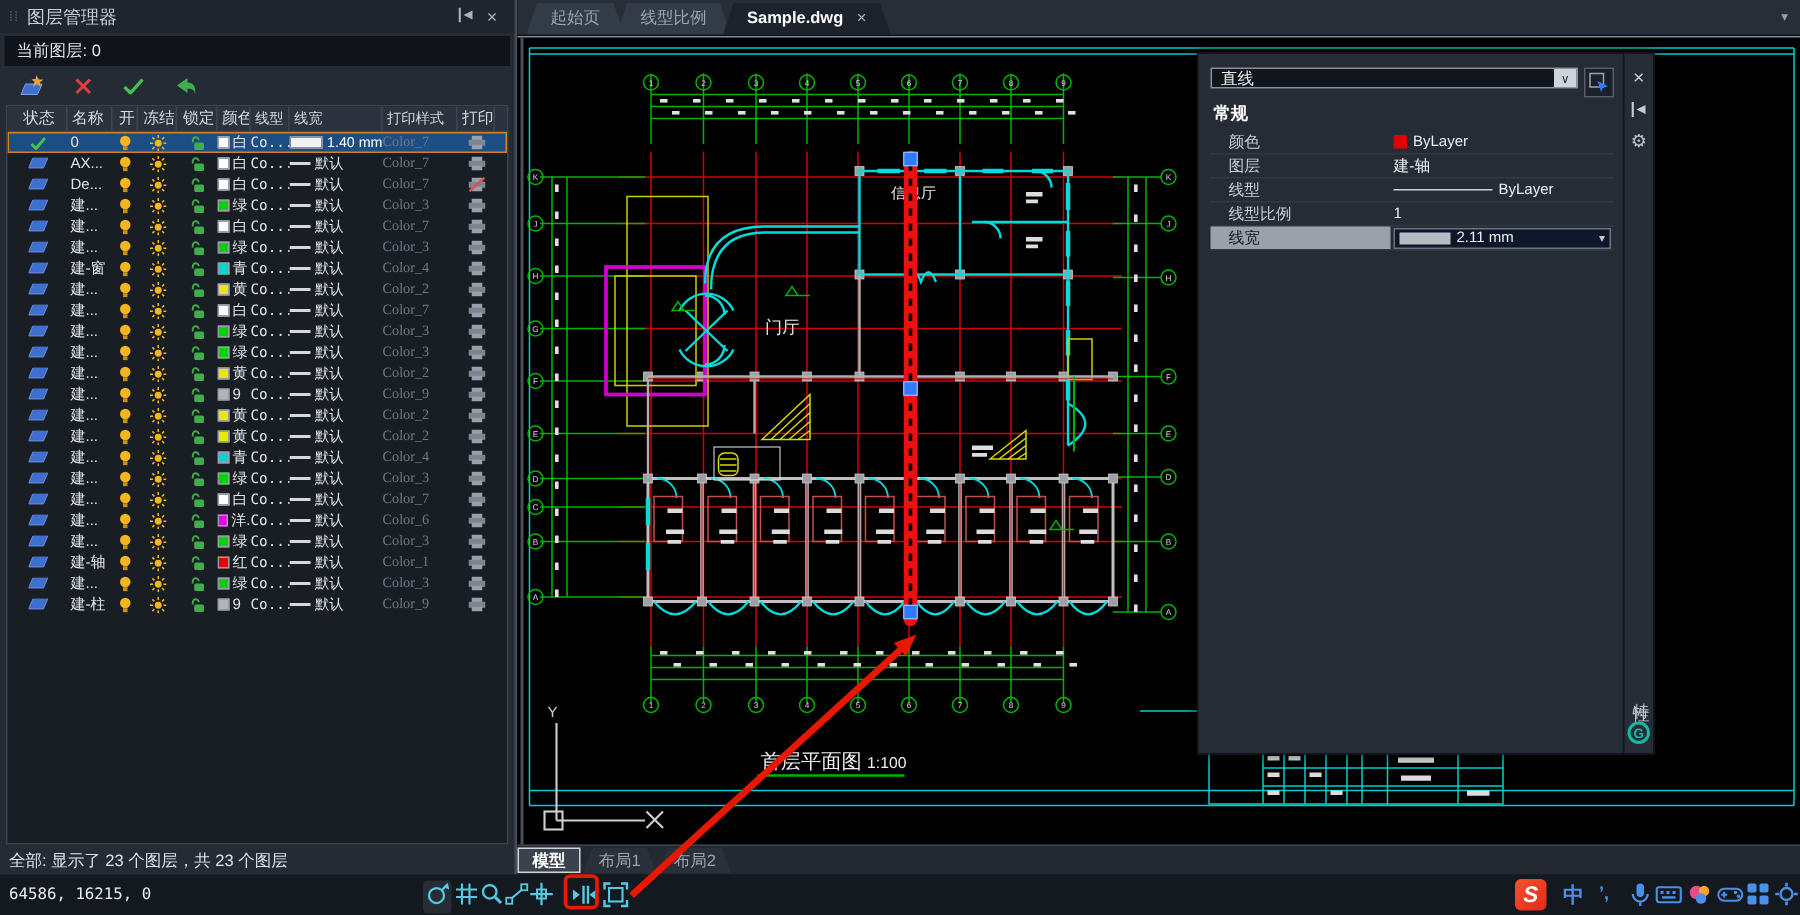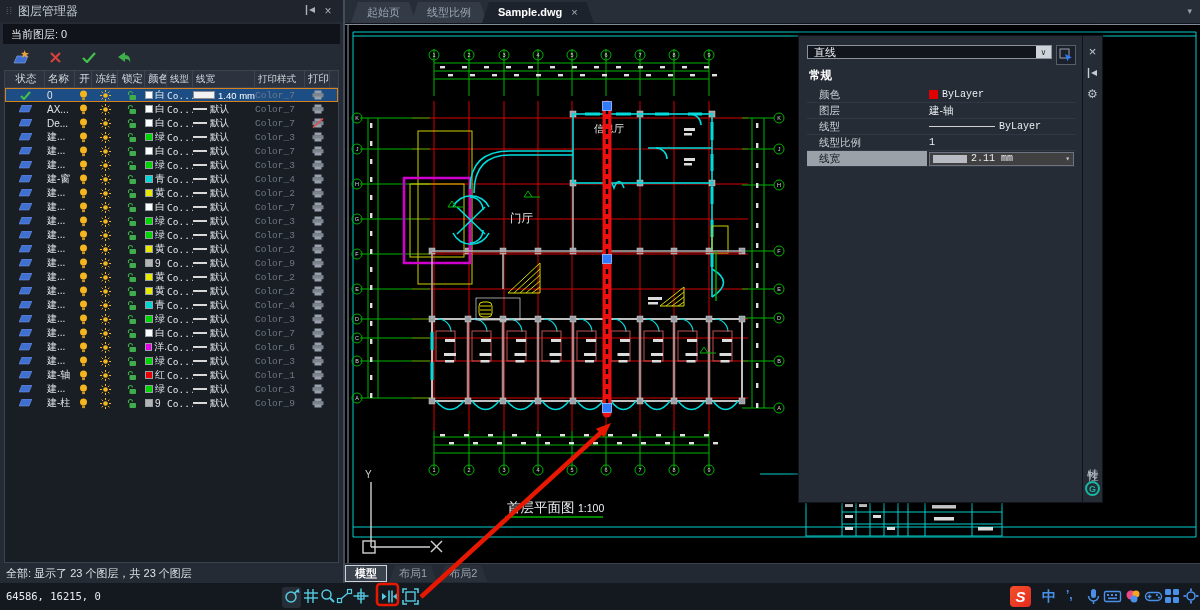--- a/index.html
+++ b/index.html
@@ -22,21 +22,21 @@
   .lt-row.selected{background:#1d4d85;outline:1px solid #d8821e;outline-offset:-1px}
   .c{display:flex;align-items:center;overflow:hidden;white-space:nowrap}
   .c-status{width:40px;justify-content:center}
   .c-name{width:30px;padding-left:2px}
   .c-on{width:17px;justify-content:center}
   .c-frz{width:26px;justify-content:center}
   .c-lock{width:27px;justify-content:center}
   .c-color{width:22px;gap:2px}
   .c-lt{width:26px;font-family:"DejaVu Sans Mono",monospace;font-size:9.5px}
   .c-lw{width:62px;gap:3px;font-size:9.5px}
-  .c-plot{width:50px;color:#6f7884;font-family:Liberation Mono, monospace;font-size:9.5px}
+  .c-plot{width:50px;color:#6f7884;font-family:Liberation Serif, serif;font-size:9.5px}
   .c-print{width:25px;justify-content:center}
   .sw{width:8px;height:8px;display:inline-block;border:1px solid #9aa0a8}
   .lwline{width:14px;height:2px;background:#d8d8d8;display:inline-block}
   .lwbar{width:26px;height:8px;background:#f2f2f2;border:1px solid #8a8f96;display:inline-block}
   .panel-footer{height:20px;font-size:11px;color:#dfe3e8;padding:3px 0 0 6px}
 
   
   .doc-area{position:absolute;left:345px;top:0;width:855px;height:583px;background:#000}
   .doc-tabs{position:absolute;top:0;left:0;right:0;height:24px;background:#272e38;display:flex;align-items:flex-end;padding-left:6px;border-bottom:1px solid #10141a;z-index:3}
   .dtab{height:21px;line-height:21px;padding:0 16px;font-size:11px;color:#9ba4af;background:#333b47;clip-path:polygon(7px 0,calc(100% - 7px) 0,100% 100%,0 100%);margin-right:-5px;cursor:pointer}
@@ -57,24 +57,24 @@
   .pp-side{width:20px;background:#262c36;border:1px solid #10141a;border-left:none;display:flex;flex-direction:column;align-items:center;padding:8px 0 6px 0;gap:9px;color:#c6ccd4}
   .combo-row{display:flex;gap:4px;height:14px}
   .combo{flex:1;background:#12161c;border:1px solid #8a929c;display:flex;align-items:center}
   .combo-val{flex:1;color:#e8ecf0;font-size:11px;padding-left:6px}
   .combo-btn{width:15px;height:100%;background:#cfd4da;color:#2a313b;font-size:8px;display:flex;align-items:center;justify-content:center}
   .qsel{width:20px;height:20px;background:#1b212a;border:1px solid #565e6a;display:flex;align-items:center;justify-content:center;cursor:pointer}
   .pp-section{color:#fff;font-weight:bold;font-size:11.5px;margin:9px 0 4px 2px}
   .pp-row{display:flex;height:16px;align-items:center;border-bottom:1px solid #303843;font-size:10.5px}
   .pp-label{width:120px;padding-left:12px;color:#c9ced4}
   .pp-label.sel{background:#9ba1a9;color:#14181e;height:100%;display:flex;align-items:center}
-  .pp-value{flex:1;display:flex;align-items:center;gap:4px;color:#eceff2;font-family:Liberation Mono, monospace;font-size:10px;padding-left:2px}
+  .pp-value{flex:1;display:flex;align-items:center;gap:4px;color:#eceff2;font-family:Liberation Sans, sans-serif;font-size:10px;padding-left:2px}
   .pp-value .swatch{width:9px;height:9px;background:#e00000;display:inline-block}
   .ltline{width:66px;height:1.5px;background:#d0d0d0;display:inline-block}
-  .lw-box{flex:1;height:14px;background:#404040;border:1px solid #6b7480;display:flex;align-items:center;gap:4px;padding:0 3px;margin-right:2px}
+  .lw-box{flex:1;height:14px;background:#0f172a;border:1px solid #6b7480;display:flex;align-items:center;gap:4px;padding:0 3px;margin-right:2px}
   .lw-bar{width:34px;height:8px;background:#b8bcc2;display:inline-block}
   .lw-dd{margin-left:auto;color:#c2c8cf;font-size:8px}
   .vtab{writing-mode:vertical-rl;font-size:11px;color:#b9c0c8;margin-top:auto;letter-spacing:2px}
   .glogo{width:15px;height:15px;border-radius:50%;border:2px solid #17b8a4;color:#17b8a4;font-size:9px;font-weight:bold;display:flex;align-items:center;justify-content:center;margin-top:8px}
   .gear{font-size:12px;color:#b9c0c8}
 
   
   .status-bar{position:absolute;left:0;top:583px;width:1200px;height:41px;background:#14191f;color:#e8ecf0;font-size:11px}
   .coords{position:absolute;left:6px;top:7px;font-family:"DejaVu Sans Mono",monospace;font-size:10.5px}
   .sicon{position:absolute;top:4px}

